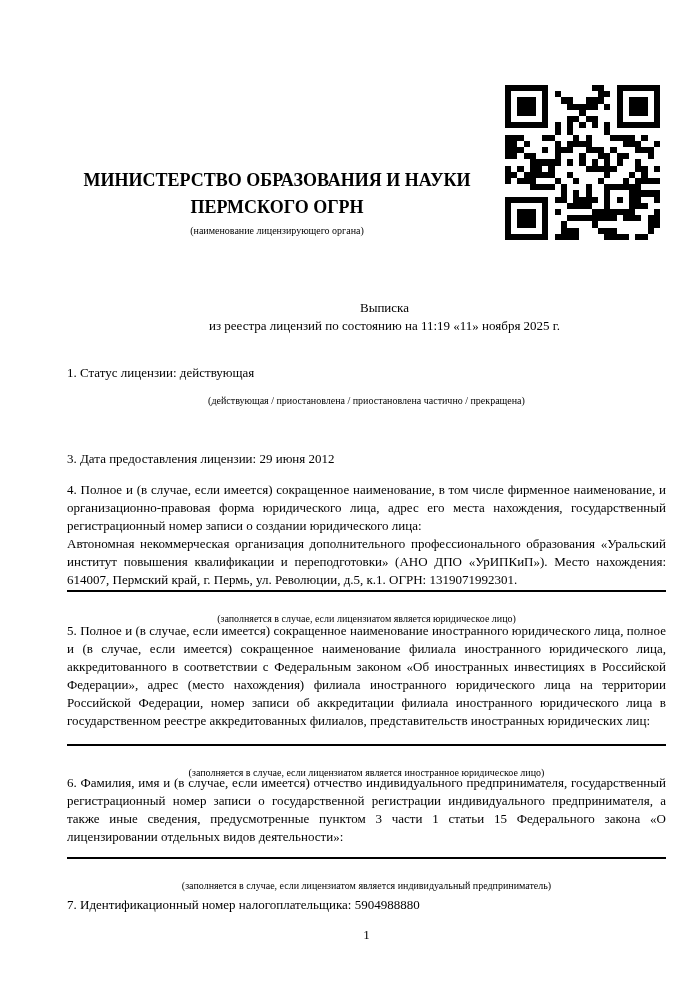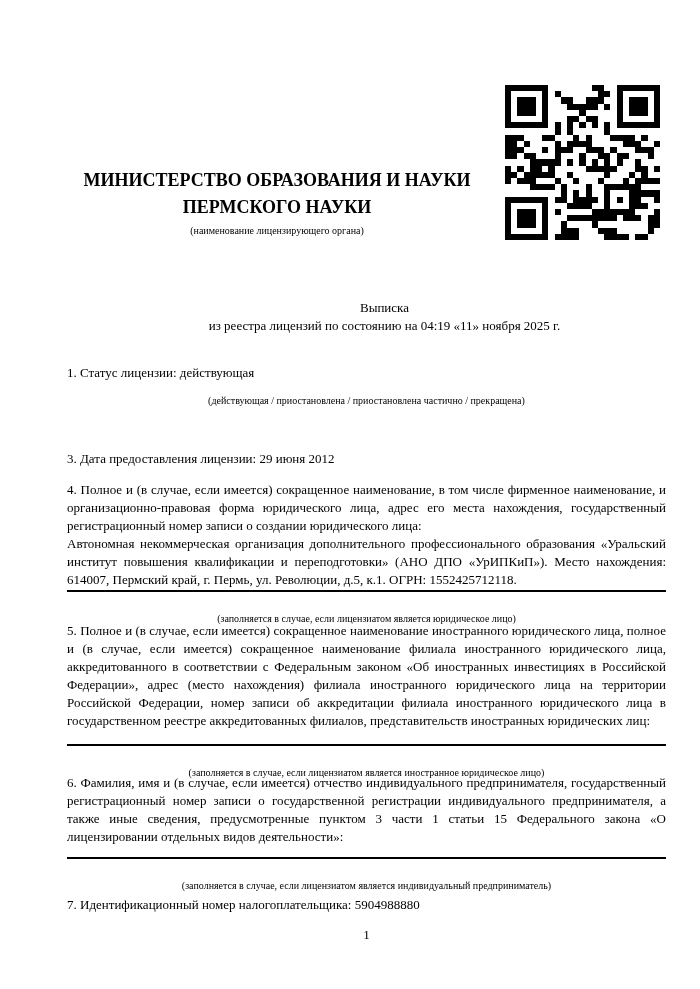--- a/index.html
+++ b/index.html
@@ -76,42 +76,42 @@
 <div class="page">
 
   <div class="qr">
     <svg viewBox="0 0 155 155" xmlns="http://www.w3.org/2000/svg">
         <path d="M0 0h6.2v6.2h-6.2zM6.2 0h6.2v6.2h-6.2zM12.4 0h6.2v6.2h-6.2zM18.6 0h6.2v6.2h-6.2zM24.8 0h6.2v6.2h-6.2zM31 0h6.2v6.2h-6.2zM37.2 0h6.2v6.2h-6.2zM86.8 0h6.2v6.2h-6.2zM93 0h6.2v6.2h-6.2zM111.60000000000001 0h6.2v6.2h-6.2zM117.8 0h6.2v6.2h-6.2zM124 0h6.2v6.2h-6.2zM130.20000000000002 0h6.2v6.2h-6.2zM136.4 0h6.2v6.2h-6.2zM142.6 0h6.2v6.2h-6.2zM148.8 0h6.2v6.2h-6.2zM0 6.2h6.2v6.2h-6.2zM37.2 6.2h6.2v6.2h-6.2zM49.6 6.2h6.2v6.2h-6.2zM93 6.2h6.2v6.2h-6.2zM99.2 6.2h6.2v6.2h-6.2zM111.60000000000001 6.2h6.2v6.2h-6.2zM148.8 6.2h6.2v6.2h-6.2zM0 12.4h6.2v6.2h-6.2zM12.4 12.4h6.2v6.2h-6.2zM18.6 12.4h6.2v6.2h-6.2zM24.8 12.4h6.2v6.2h-6.2zM37.2 12.4h6.2v6.2h-6.2zM55.800000000000004 12.4h6.2v6.2h-6.2zM62 12.4h6.2v6.2h-6.2zM80.60000000000001 12.4h6.2v6.2h-6.2zM86.8 12.4h6.2v6.2h-6.2zM93 12.4h6.2v6.2h-6.2zM111.60000000000001 12.4h6.2v6.2h-6.2zM124 12.4h6.2v6.2h-6.2zM130.20000000000002 12.4h6.2v6.2h-6.2zM136.4 12.4h6.2v6.2h-6.2zM148.8 12.4h6.2v6.2h-6.2zM0 18.6h6.2v6.2h-6.2zM12.4 18.6h6.2v6.2h-6.2zM18.6 18.6h6.2v6.2h-6.2zM24.8 18.6h6.2v6.2h-6.2zM37.2 18.6h6.2v6.2h-6.2zM62 18.6h6.2v6.2h-6.2zM68.2 18.6h6.2v6.2h-6.2zM74.4 18.6h6.2v6.2h-6.2zM80.60000000000001 18.6h6.2v6.2h-6.2zM86.8 18.6h6.2v6.2h-6.2zM99.2 18.6h6.2v6.2h-6.2zM111.60000000000001 18.6h6.2v6.2h-6.2zM124 18.6h6.2v6.2h-6.2zM130.20000000000002 18.6h6.2v6.2h-6.2zM136.4 18.6h6.2v6.2h-6.2zM148.8 18.6h6.2v6.2h-6.2zM0 24.8h6.2v6.2h-6.2zM12.4 24.8h6.2v6.2h-6.2zM18.6 24.8h6.2v6.2h-6.2zM24.8 24.8h6.2v6.2h-6.2zM37.2 24.8h6.2v6.2h-6.2zM74.4 24.8h6.2v6.2h-6.2zM111.60000000000001 24.8h6.2v6.2h-6.2zM124 24.8h6.2v6.2h-6.2zM130.20000000000002 24.8h6.2v6.2h-6.2zM136.4 24.8h6.2v6.2h-6.2zM148.8 24.8h6.2v6.2h-6.2zM0 31h6.2v6.2h-6.2zM37.2 31h6.2v6.2h-6.2zM62 31h6.2v6.2h-6.2zM68.2 31h6.2v6.2h-6.2zM80.60000000000001 31h6.2v6.2h-6.2zM86.8 31h6.2v6.2h-6.2zM111.60000000000001 31h6.2v6.2h-6.2zM148.8 31h6.2v6.2h-6.2zM0 37.2h6.2v6.2h-6.2zM6.2 37.2h6.2v6.2h-6.2zM12.4 37.2h6.2v6.2h-6.2zM18.6 37.2h6.2v6.2h-6.2zM24.8 37.2h6.2v6.2h-6.2zM31 37.2h6.2v6.2h-6.2zM37.2 37.2h6.2v6.2h-6.2zM49.6 37.2h6.2v6.2h-6.2zM62 37.2h6.2v6.2h-6.2zM74.4 37.2h6.2v6.2h-6.2zM86.8 37.2h6.2v6.2h-6.2zM99.2 37.2h6.2v6.2h-6.2zM111.60000000000001 37.2h6.2v6.2h-6.2zM117.8 37.2h6.2v6.2h-6.2zM124 37.2h6.2v6.2h-6.2zM130.20000000000002 37.2h6.2v6.2h-6.2zM136.4 37.2h6.2v6.2h-6.2zM142.6 37.2h6.2v6.2h-6.2zM148.8 37.2h6.2v6.2h-6.2zM49.6 43.4h6.2v6.2h-6.2zM62 43.4h6.2v6.2h-6.2zM99.2 43.4h6.2v6.2h-6.2zM0 49.6h6.2v6.2h-6.2zM6.2 49.6h6.2v6.2h-6.2zM12.4 49.6h6.2v6.2h-6.2zM37.2 49.6h6.2v6.2h-6.2zM43.4 49.6h6.2v6.2h-6.2zM68.2 49.6h6.2v6.2h-6.2zM80.60000000000001 49.6h6.2v6.2h-6.2zM105.4 49.6h6.2v6.2h-6.2zM111.60000000000001 49.6h6.2v6.2h-6.2zM117.8 49.6h6.2v6.2h-6.2zM124 49.6h6.2v6.2h-6.2zM136.4 49.6h6.2v6.2h-6.2zM0 55.800000000000004h6.2v6.2h-6.2zM6.2 55.800000000000004h6.2v6.2h-6.2zM18.6 55.800000000000004h6.2v6.2h-6.2zM49.6 55.800000000000004h6.2v6.2h-6.2zM62 55.800000000000004h6.2v6.2h-6.2zM68.2 55.800000000000004h6.2v6.2h-6.2zM74.4 55.800000000000004h6.2v6.2h-6.2zM80.60000000000001 55.800000000000004h6.2v6.2h-6.2zM117.8 55.800000000000004h6.2v6.2h-6.2zM124 55.800000000000004h6.2v6.2h-6.2zM130.20000000000002 55.800000000000004h6.2v6.2h-6.2zM148.8 55.800000000000004h6.2v6.2h-6.2zM0 62h6.2v6.2h-6.2zM6.2 62h6.2v6.2h-6.2zM12.4 62h6.2v6.2h-6.2zM37.2 62h6.2v6.2h-6.2zM49.6 62h6.2v6.2h-6.2zM55.800000000000004 62h6.2v6.2h-6.2zM62 62h6.2v6.2h-6.2zM80.60000000000001 62h6.2v6.2h-6.2zM86.8 62h6.2v6.2h-6.2zM93 62h6.2v6.2h-6.2zM105.4 62h6.2v6.2h-6.2zM130.20000000000002 62h6.2v6.2h-6.2zM136.4 62h6.2v6.2h-6.2zM142.6 62h6.2v6.2h-6.2zM0 68.2h6.2v6.2h-6.2zM6.2 68.2h6.2v6.2h-6.2zM18.6 68.2h6.2v6.2h-6.2zM24.8 68.2h6.2v6.2h-6.2zM49.6 68.2h6.2v6.2h-6.2zM74.4 68.2h6.2v6.2h-6.2zM93 68.2h6.2v6.2h-6.2zM99.2 68.2h6.2v6.2h-6.2zM111.60000000000001 68.2h6.2v6.2h-6.2zM117.8 68.2h6.2v6.2h-6.2zM142.6 68.2h6.2v6.2h-6.2zM24.8 74.4h6.2v6.2h-6.2zM31 74.4h6.2v6.2h-6.2zM37.2 74.4h6.2v6.2h-6.2zM43.4 74.4h6.2v6.2h-6.2zM49.6 74.4h6.2v6.2h-6.2zM62 74.4h6.2v6.2h-6.2zM74.4 74.4h6.2v6.2h-6.2zM86.8 74.4h6.2v6.2h-6.2zM99.2 74.4h6.2v6.2h-6.2zM111.60000000000001 74.4h6.2v6.2h-6.2zM130.20000000000002 74.4h6.2v6.2h-6.2zM0 80.60000000000001h6.2v6.2h-6.2zM12.4 80.60000000000001h6.2v6.2h-6.2zM24.8 80.60000000000001h6.2v6.2h-6.2zM31 80.60000000000001h6.2v6.2h-6.2zM43.4 80.60000000000001h6.2v6.2h-6.2zM80.60000000000001 80.60000000000001h6.2v6.2h-6.2zM86.8 80.60000000000001h6.2v6.2h-6.2zM93 80.60000000000001h6.2v6.2h-6.2zM99.2 80.60000000000001h6.2v6.2h-6.2zM105.4 80.60000000000001h6.2v6.2h-6.2zM130.20000000000002 80.60000000000001h6.2v6.2h-6.2zM136.4 80.60000000000001h6.2v6.2h-6.2zM148.8 80.60000000000001h6.2v6.2h-6.2zM0 86.8h6.2v6.2h-6.2zM6.2 86.8h6.2v6.2h-6.2zM18.6 86.8h6.2v6.2h-6.2zM24.8 86.8h6.2v6.2h-6.2zM31 86.8h6.2v6.2h-6.2zM37.2 86.8h6.2v6.2h-6.2zM43.4 86.8h6.2v6.2h-6.2zM62 86.8h6.2v6.2h-6.2zM99.2 86.8h6.2v6.2h-6.2zM124 86.8h6.2v6.2h-6.2zM136.4 86.8h6.2v6.2h-6.2zM0 93h6.2v6.2h-6.2zM12.4 93h6.2v6.2h-6.2zM18.6 93h6.2v6.2h-6.2zM24.8 93h6.2v6.2h-6.2zM49.6 93h6.2v6.2h-6.2zM68.2 93h6.2v6.2h-6.2zM93 93h6.2v6.2h-6.2zM117.8 93h6.2v6.2h-6.2zM130.20000000000002 93h6.2v6.2h-6.2zM136.4 93h6.2v6.2h-6.2zM142.6 93h6.2v6.2h-6.2zM148.8 93h6.2v6.2h-6.2zM24.8 99.2h6.2v6.2h-6.2zM31 99.2h6.2v6.2h-6.2zM37.2 99.2h6.2v6.2h-6.2zM43.4 99.2h6.2v6.2h-6.2zM55.800000000000004 99.2h6.2v6.2h-6.2zM80.60000000000001 99.2h6.2v6.2h-6.2zM99.2 99.2h6.2v6.2h-6.2zM105.4 99.2h6.2v6.2h-6.2zM111.60000000000001 99.2h6.2v6.2h-6.2zM117.8 99.2h6.2v6.2h-6.2zM124 99.2h6.2v6.2h-6.2zM130.20000000000002 99.2h6.2v6.2h-6.2zM55.800000000000004 105.4h6.2v6.2h-6.2zM68.2 105.4h6.2v6.2h-6.2zM80.60000000000001 105.4h6.2v6.2h-6.2zM99.2 105.4h6.2v6.2h-6.2zM124 105.4h6.2v6.2h-6.2zM130.20000000000002 105.4h6.2v6.2h-6.2zM136.4 105.4h6.2v6.2h-6.2zM142.6 105.4h6.2v6.2h-6.2zM148.8 105.4h6.2v6.2h-6.2zM0 111.60000000000001h6.2v6.2h-6.2zM6.2 111.60000000000001h6.2v6.2h-6.2zM12.4 111.60000000000001h6.2v6.2h-6.2zM18.6 111.60000000000001h6.2v6.2h-6.2zM24.8 111.60000000000001h6.2v6.2h-6.2zM31 111.60000000000001h6.2v6.2h-6.2zM37.2 111.60000000000001h6.2v6.2h-6.2zM49.6 111.60000000000001h6.2v6.2h-6.2zM55.800000000000004 111.60000000000001h6.2v6.2h-6.2zM68.2 111.60000000000001h6.2v6.2h-6.2zM74.4 111.60000000000001h6.2v6.2h-6.2zM80.60000000000001 111.60000000000001h6.2v6.2h-6.2zM86.8 111.60000000000001h6.2v6.2h-6.2zM99.2 111.60000000000001h6.2v6.2h-6.2zM111.60000000000001 111.60000000000001h6.2v6.2h-6.2zM124 111.60000000000001h6.2v6.2h-6.2zM130.20000000000002 111.60000000000001h6.2v6.2h-6.2zM148.8 111.60000000000001h6.2v6.2h-6.2zM0 117.8h6.2v6.2h-6.2zM37.2 117.8h6.2v6.2h-6.2zM62 117.8h6.2v6.2h-6.2zM68.2 117.8h6.2v6.2h-6.2zM74.4 117.8h6.2v6.2h-6.2zM80.60000000000001 117.8h6.2v6.2h-6.2zM99.2 117.8h6.2v6.2h-6.2zM124 117.8h6.2v6.2h-6.2zM130.20000000000002 117.8h6.2v6.2h-6.2zM136.4 117.8h6.2v6.2h-6.2zM0 124h6.2v6.2h-6.2zM12.4 124h6.2v6.2h-6.2zM18.6 124h6.2v6.2h-6.2zM24.8 124h6.2v6.2h-6.2zM37.2 124h6.2v6.2h-6.2zM49.6 124h6.2v6.2h-6.2zM86.8 124h6.2v6.2h-6.2zM93 124h6.2v6.2h-6.2zM99.2 124h6.2v6.2h-6.2zM105.4 124h6.2v6.2h-6.2zM111.60000000000001 124h6.2v6.2h-6.2zM117.8 124h6.2v6.2h-6.2zM124 124h6.2v6.2h-6.2zM148.8 124h6.2v6.2h-6.2zM0 130.20000000000002h6.2v6.2h-6.2zM12.4 130.20000000000002h6.2v6.2h-6.2zM18.6 130.20000000000002h6.2v6.2h-6.2zM24.8 130.20000000000002h6.2v6.2h-6.2zM37.2 130.20000000000002h6.2v6.2h-6.2zM62 130.20000000000002h6.2v6.2h-6.2zM68.2 130.20000000000002h6.2v6.2h-6.2zM74.4 130.20000000000002h6.2v6.2h-6.2zM80.60000000000001 130.20000000000002h6.2v6.2h-6.2zM86.8 130.20000000000002h6.2v6.2h-6.2zM93 130.20000000000002h6.2v6.2h-6.2zM99.2 130.20000000000002h6.2v6.2h-6.2zM105.4 130.20000000000002h6.2v6.2h-6.2zM117.8 130.20000000000002h6.2v6.2h-6.2zM124 130.20000000000002h6.2v6.2h-6.2zM130.20000000000002 130.20000000000002h6.2v6.2h-6.2zM142.6 130.20000000000002h6.2v6.2h-6.2zM148.8 130.20000000000002h6.2v6.2h-6.2zM0 136.4h6.2v6.2h-6.2zM12.4 136.4h6.2v6.2h-6.2zM18.6 136.4h6.2v6.2h-6.2zM24.8 136.4h6.2v6.2h-6.2zM37.2 136.4h6.2v6.2h-6.2zM55.800000000000004 136.4h6.2v6.2h-6.2zM86.8 136.4h6.2v6.2h-6.2zM142.6 136.4h6.2v6.2h-6.2zM148.8 136.4h6.2v6.2h-6.2zM0 142.6h6.2v6.2h-6.2zM37.2 142.6h6.2v6.2h-6.2zM55.800000000000004 142.6h6.2v6.2h-6.2zM62 142.6h6.2v6.2h-6.2zM68.2 142.6h6.2v6.2h-6.2zM93 142.6h6.2v6.2h-6.2zM99.2 142.6h6.2v6.2h-6.2zM105.4 142.6h6.2v6.2h-6.2zM142.6 142.6h6.2v6.2h-6.2zM0 148.8h6.2v6.2h-6.2zM6.2 148.8h6.2v6.2h-6.2zM12.4 148.8h6.2v6.2h-6.2zM18.6 148.8h6.2v6.2h-6.2zM24.8 148.8h6.2v6.2h-6.2zM31 148.8h6.2v6.2h-6.2zM37.2 148.8h6.2v6.2h-6.2zM49.6 148.8h6.2v6.2h-6.2zM55.800000000000004 148.8h6.2v6.2h-6.2zM62 148.8h6.2v6.2h-6.2zM68.2 148.8h6.2v6.2h-6.2zM99.2 148.8h6.2v6.2h-6.2zM105.4 148.8h6.2v6.2h-6.2zM111.60000000000001 148.8h6.2v6.2h-6.2zM117.8 148.8h6.2v6.2h-6.2zM130.20000000000002 148.8h6.2v6.2h-6.2zM136.4 148.8h6.2v6.2h-6.2z" fill="#000000"></path>
       </svg>
   </div>
 
   <div class="header-block">
     <div class="ministry-line">МИНИСТЕРСТВО ОБРАЗОВАНИЯ И НАУКИ</div>
-    <div class="ministry-line">ПЕРМСКОГО НАУКИ</div>
+    <div class="ministry-line">ПЕРМСКОГО ОГРН</div>
     <div class="ministry-note">(наименование лицензирующего органа)</div>
   </div>
 
   <div class="title-block">
     <div>Выписка</div>
-    <div>из реестра лицензий по состоянию на 04:19 «11» ноября 2025 г.</div>
+    <div>из реестра лицензий по состоянию на 11:19 «11» ноября 2025 г.</div>
   </div>
 
   <div class="sec" style="top:364px">
     <div>1. Статус лицензии: действующая</div>
     <div class="note note-inline">(действующая / приостановлена / приостановлена частично / прекращена)</div>
   </div>
 
 
   <div class="sec" style="top:450px">
     <div>3. Дата предоставления лицензии: 29 июня 2012</div>
   </div>
 
   <div class="sec" style="top:481px">
     <div class="just">4. Полное и (в случае, если имеется) сокращенное наименование, в том числе фирменное наименование, и организационно-правовая форма юридического лица, адрес его места нахождения, государственный регистрационный номер записи о создании юридического лица:</div>
-    <div class="just">Автономная некоммерческая организация дополнительного профессионального образования «Уральский институт повышения квалификации и переподготовки» (АНО ДПО «УрИПКиП»). Место нахождения: 614007, Пермский край, г. Пермь, ул. Революции, д.5, к.1. ОГРН: 1552425712118.</div>
+    <div class="just">Автономная некоммерческая организация дополнительного профессионального образования «Уральский институт повышения квалификации и переподготовки» (АНО ДПО «УрИПКиП»). Место нахождения: 614007, Пермский край, г. Пермь, ул. Революции, д.5, к.1. ОГРН: 1319071992301.</div>
     <div class="rule"></div>
     <div class="note">(заполняется в случае, если лицензиатом является юридическое лицо)</div>
   </div>
 
   <div class="sec" style="top:622px">
     <div class="just">5. Полное и (в случае, если имеется) сокращенное наименование иностранного юридического лица, полное и (в случае, если имеется) сокращенное наименование филиала иностранного юридического лица, аккредитованного в соответствии с Федеральным законом «Об иностранных инвестициях в Российской Федерации», адрес (место нахождения) филиала иностранного юридического лица на территории Российской Федерации, номер записи об аккредитации филиала иностранного юридического лица в государственном реестре аккредитованных филиалов, представительств иностранных юридических лиц:</div>
     <div class="gap13"></div>
     <div class="rule"></div>
     <div class="note">(заполняется в случае, если лицензиатом является иностранное юридическое лицо)</div>
   </div>

